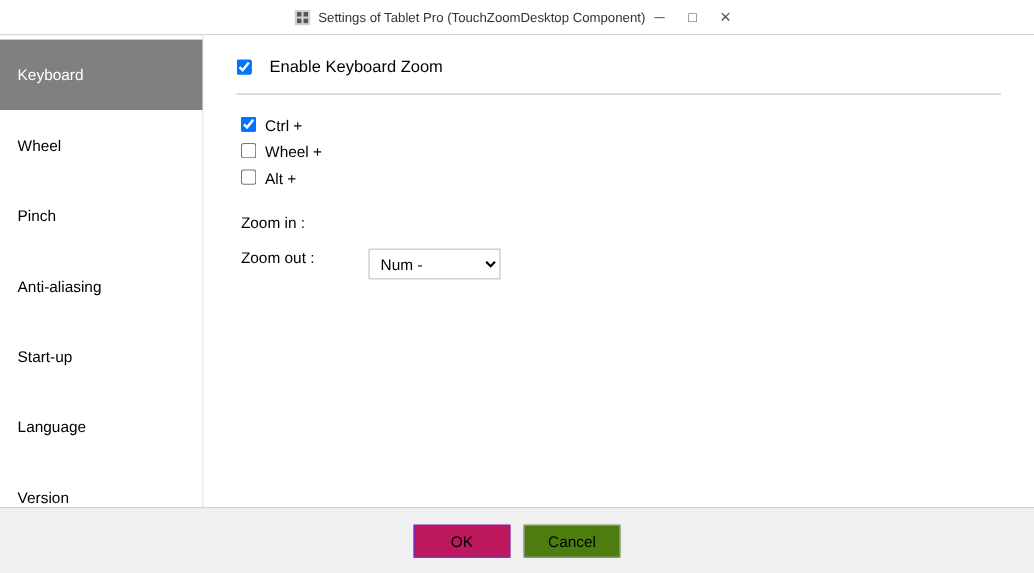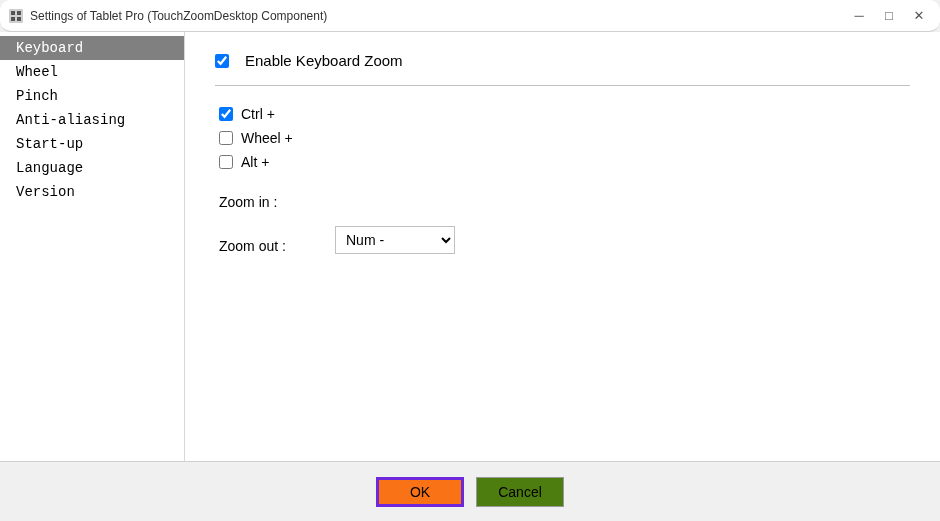--- a/index.html
+++ b/index.html
@@ -19,23 +19,22 @@
       flex-direction: column;
     }
 
     .title-bar {
       background: #fff;
       border-bottom: 1px solid #d0d0d0;
       height: 32px;
       display: flex;
       align-items: center;
       padding: 0 8px;
-      justify-content: space-between;
+      justify-content: center;
       flex-shrink: 0;
-      border-radius: 11px;
     }
 
     .title-bar-left {
       display: flex;
       align-items: center;
       gap: 6px;
     }
 
     .title-bar-icon {
       width: 16px;
@@ -73,26 +72,25 @@
 
     .sidebar {
       width: 185px;
       background: #fff;
       border-right: 1px solid #d8d8d8;
       padding-top: 4px;
       flex-shrink: 0;
     }
 
     .sidebar-item {
-      padding: 4px 16px;
+      padding: 24px 16px;
       cursor: pointer;
       font-size: 14px;
       color: #000;
       white-space: nowrap;
-      font-family: Liberation Mono, monospace;
     }
 
     .sidebar-item.active {
       background: #808080;
       color: #fff;
     }
 
     .content-area {
       flex: 1;
       background: #fff;
@@ -127,21 +125,21 @@
     .modifier-keys {
       display: flex;
       flex-direction: column;
       gap: 8px;
       margin-bottom: 24px;
       margin-left: 4px;
     }
 
     .modifier-key-row {
       display: flex;
-      align-items: center;
+      align-items: flex-start;
       gap: 8px;
     }
 
     .modifier-key-row input[type="checkbox"] {
       width: 14px;
       height: 14px;
       cursor: pointer;
     }
 
     .modifier-key-row label {
@@ -151,21 +149,21 @@
 
     .zoom-controls {
       display: flex;
       flex-direction: column;
       gap: 16px;
       margin-left: 4px;
     }
 
     .zoom-row {
       display: flex;
-      align-items: flex-end;
+      align-items: flex-start;
       gap: 16px;
     }
 
     .zoom-label {
       font-size: 14px;
       width: 100px;
       text-align: left;
     }
 
     .zoom-select {
@@ -193,22 +191,22 @@
     .footer-btn {
       width: 88px;
       height: 30px;
       font-size: 14px;
       cursor: pointer;
       border: 1px solid #999;
       background: #4d7c0f;
     }
 
     .footer-btn.ok {
-      background: #f97316;
-      border: 3px solid #6d28d9;
+      background: #be185d;
+      border: 1px solid #6d28d9;
     }
   </style>
 </head>
 <body>
 
 <div class="title-bar">
   <div class="title-bar-left">
     <div class="title-bar-icon">
       <svg width="16" height="16" viewBox="0 0 16 16">
         <rect x="1" y="1" width="14" height="14" rx="1" fill="#888" opacity="0.4"></rect>

